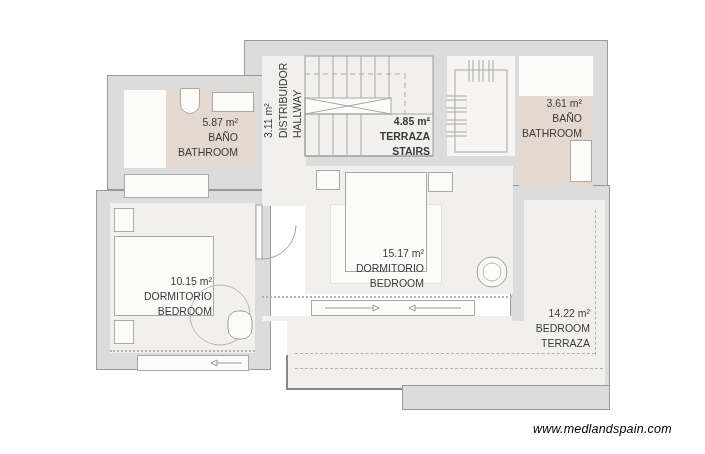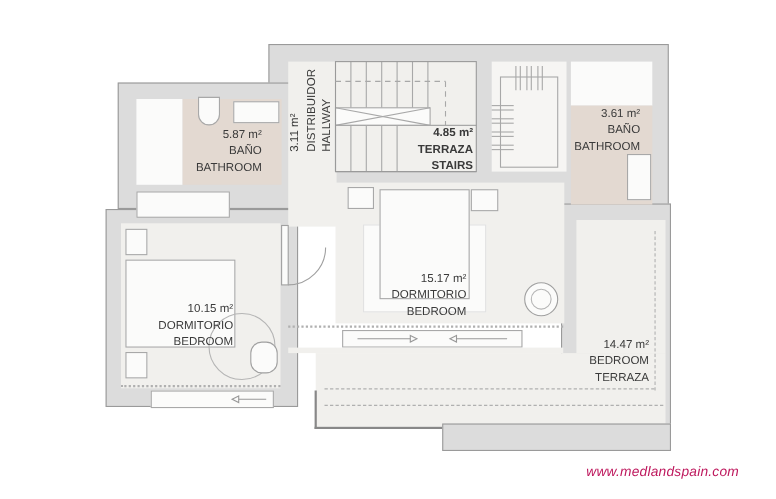--- a/index.html
+++ b/index.html
@@ -6,21 +6,21 @@
   body{width:705px;height:454px;position:relative;overflow:hidden;font-family:"Liberation Sans",sans-serif;}
   .abs{position:absolute;}
   .wall{position:absolute;background:#dcdcdc;border:1px solid #9a9a9a;box-sizing:border-box;}
   .floor{position:absolute;background:#f1f0ed;}
   .tile{position:absolute;background:#e3d9d1;}
   .white{position:absolute;background:#fbfbfa;border:1px solid #a8a8a8;box-sizing:border-box;}
   .label{position:absolute;font-size:10.5px;color:#3a3a3a;text-align:right;line-height:15px;white-space:nowrap;}
   .vlabel{position:absolute;font-size:10.5px;color:#3a3a3a;transform:rotate(-90deg);transform-origin:left top;white-space:nowrap;line-height:13px;}
   .dash-h{position:absolute;height:0;border-top:1px dashed #b0b0b0;}
   .dash-v{position:absolute;width:0;border-left:1px dashed #b0b0b0;}
-  .watermark{position:absolute;font-style:italic;font-size:12.5px;color:#be185d;letter-spacing:0.2px;}
+  .watermark{position:absolute;font-style:italic;font-size:12.5px;color:#000000;letter-spacing:0.2px;}
   svg{position:absolute;overflow:visible;}
 </style>
 </head>
 <body>
 
 <div class="wall" style="left:244px;top:40px;width:364px;height:150px;"></div>
 <div class="wall" style="left:107px;top:75px;width:158px;height:115px;"></div>
 <div class="wall" style="left:96px;top:190px;width:175px;height:180px;"></div>
 <div class="wall" style="left:510px;top:185px;width:100px;height:225px;"></div>
 
@@ -159,18 +159,18 @@
   <div>BEDROOM</div>
 </div>
 
 <div class="label" style="left:130px;top:274px;width:82px;text-align:right;">
   <div>10.15 m²</div>
   <div>DORMITORIO</div>
   <div>BEDROOM</div>
 </div>
 
 <div class="label" style="left:510px;top:306px;width:80px;">
-  <div>14.47 m²</div>
+  <div>14.22 m²</div>
   <div>BEDROOM</div>
   <div>TERRAZA</div>
 </div>
 
 <div class="watermark" style="left:533px;top:422px;">www.medlandspain.com</div>
 
 </body></html>

